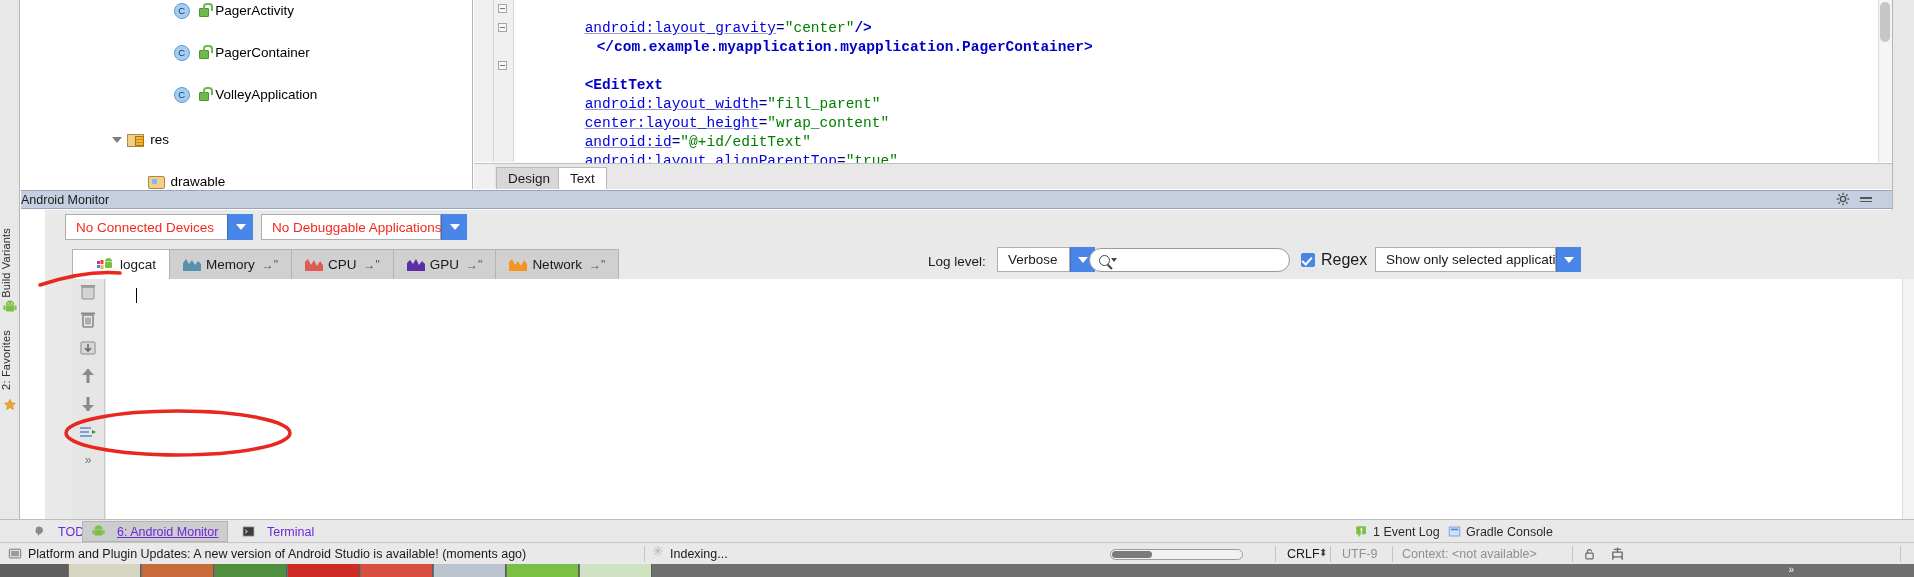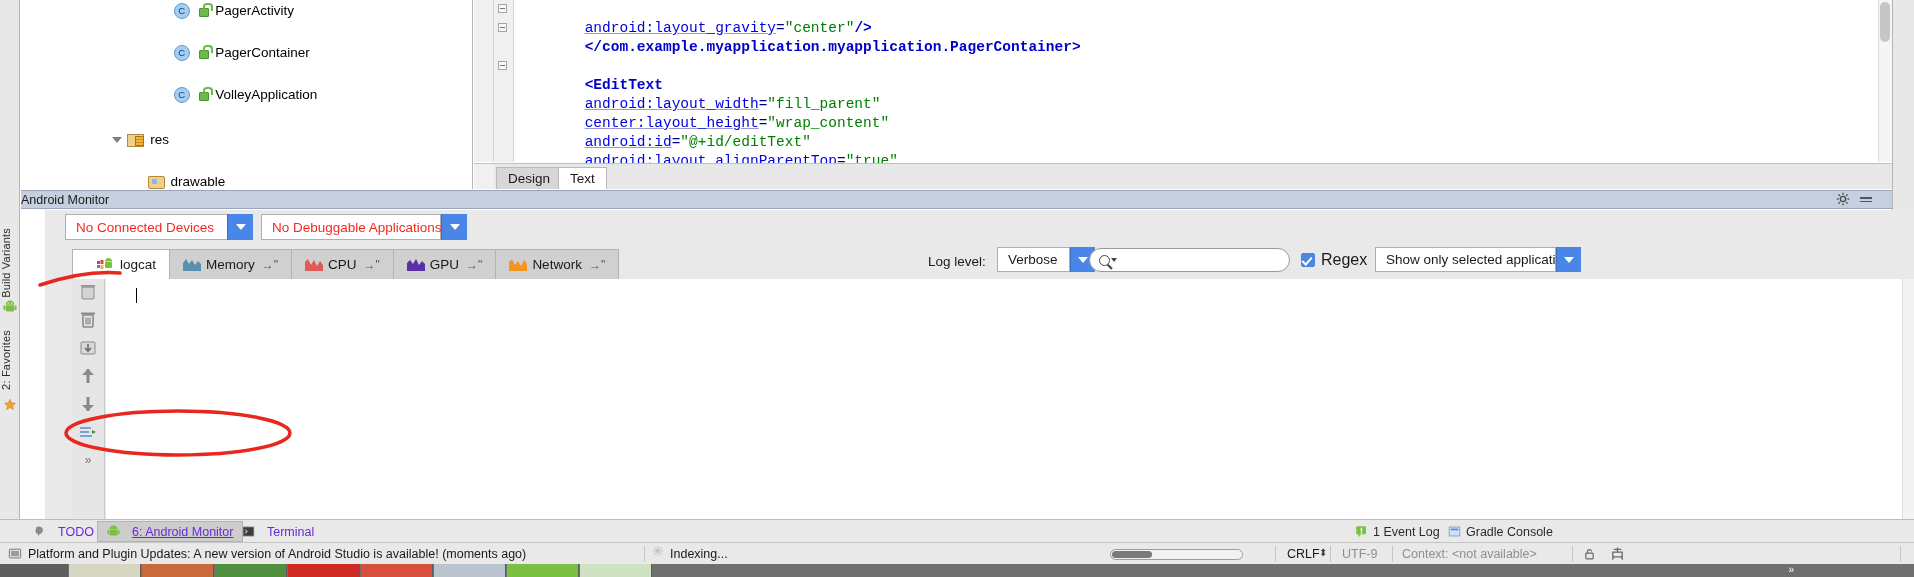--- a/index.html
+++ b/index.html
@@ -292,21 +292,21 @@
     <div class="ed-fold">
       <div class="foldmark" style="top:4px"></div>
       <div class="foldmark" style="top:23px"></div>
       <div class="foldmark" style="top:61px"></div>
     </div>
 
     <div class="code">
       <div class="cline">
         <span class="c-attr">android:layout_gravity</span><span class="c-plain">=</span><span class="c-val">"center"</span><span class="c-tag">/&gt;</span>
       </div>
-      <div class="cline" style="padding-left:0">
+      <div class="cline" style="padding-left:12px">
         <span style="display:inline-block;width:0"></span><span class="c-tag">&lt;/com.example.myapplication.myapplication.PagerContainer&gt;</span>
       </div>
       <div class="cline">&nbsp;</div>
       <div class="cline">
         <span class="c-tag">&lt;EditText</span>
       </div>
       <div class="cline">
         <span class="c-attr">android:layout_width</span><span class="c-plain">=</span><span class="c-val">"fill_parent"</span>
       </div>
       <div class="cline">
@@ -477,21 +477,21 @@
   </div>
 
   <div class="tw-bar">
     <div class="tw-item" style="left:24px">
       <svg width="13" height="13" viewBox="0 0 16 16">
         <path d="M4 3c3-2 7-1 8 2s-1 6-4 6l-1 3-1-3c-2-0.4-3-2-3-4z" fill="#8a8a8a"></path>
       </svg>
       <span>TODO</span>
     </div>
 
-    <div class="tw-item sel" style="left:97px">
+    <div class="tw-item sel" style="left:82px">
       <svg width="13" height="13" viewBox="0 0 16 16">
         <rect x="3" y="6" width="10" height="7" rx="1.5" fill="#7cc043"></rect>
         <path d="M3 5.5a5 5 0 0 1 10 0z" fill="#7cc043"></path>
         <rect x="0.5" y="6" width="2" height="5.5" rx="1" fill="#7cc043"></rect>
         <rect x="13.5" y="6" width="2" height="5.5" rx="1" fill="#7cc043"></rect>
       </svg>
       <span style="text-decoration:underline;text-decoration-skip-ink:none;">6: Android Monitor</span>
     </div>
 
     <div class="tw-item" style="left:233px">

